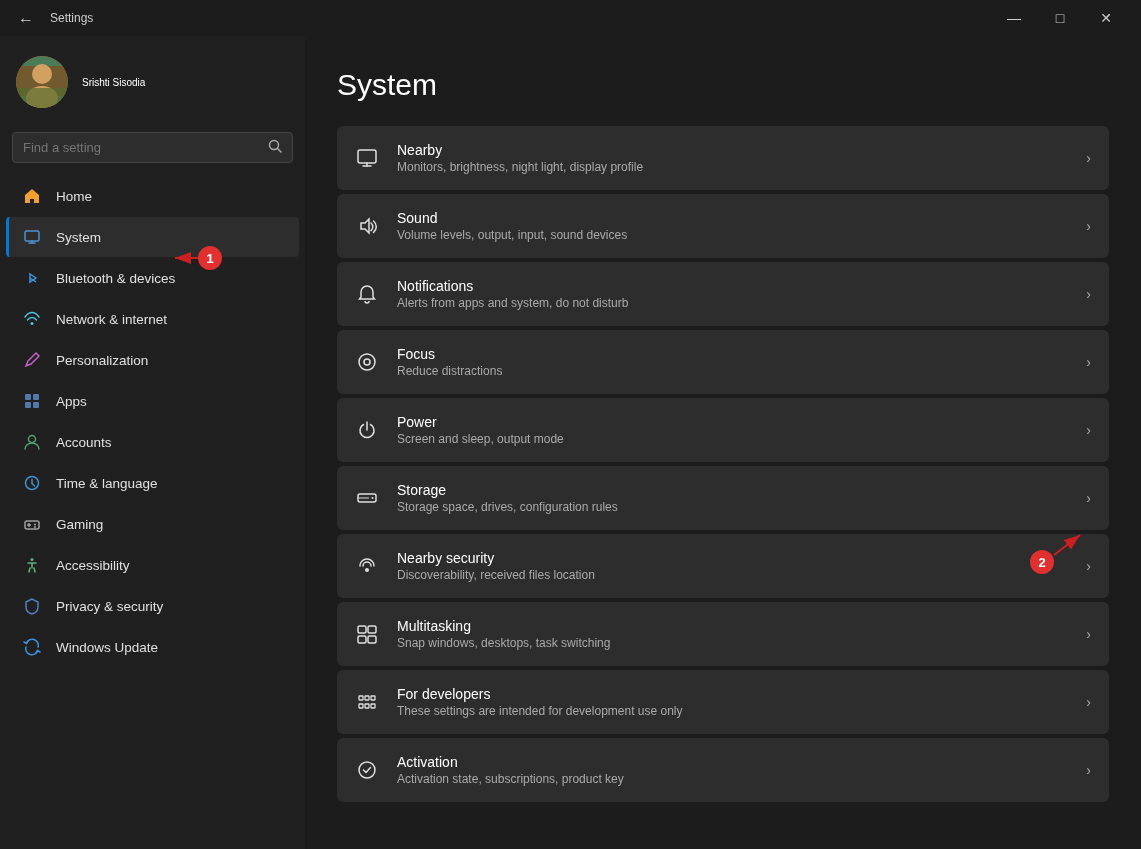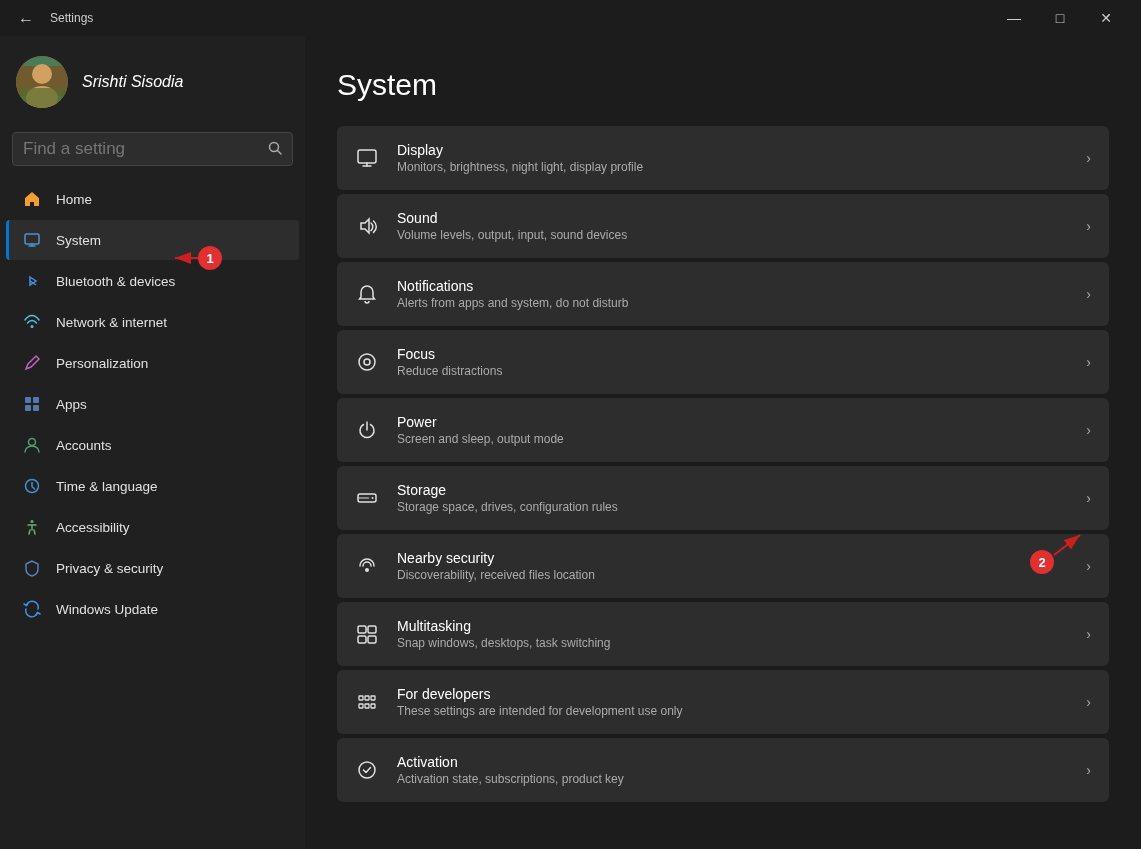--- a/index.html
+++ b/index.html
@@ -92,45 +92,44 @@
     .avatar-img {
       width: 100%;
       height: 100%;
       background: linear-gradient(135deg, #8b4513 0%, #d2691e 40%, #556b2f 70%, #8b4513 100%);
       display: flex;
       align-items: center;
       justify-content: center;
       font-size: 20px;
     }
     .user-name {
-      font-size: 16px;
+      font-size: 10px;
       font-weight: 500;
       color: #fff;
-      font-style: italic;
     }
 
     
     .search-container {
       padding: 8px 12px 12px 12px;
     }
     .search-box {
       display: flex;
       align-items: center;
       background: #2d2d2d;
       border: 1px solid #444;
       border-radius: 4px;
       padding: 6px 10px;
       gap: 8px;
     }
     .search-input {
       background: none;
       border: none;
       outline: none;
       color: #ccc;
-      font-size: 17px;
+      font-size: 13px;
       width: 100%;
     }
     .search-icon-svg {
       color: #aaa;
       font-size: 14px;
       flex-shrink: 0;
     }
 
     
     .nav-item {
@@ -373,20 +372,32 @@
       <div class="nav-item">
         <span class="nav-icon" style="color:#4090d0;">
           <svg width="18" height="18" viewBox="0 0 18 18" fill="none">
             <circle cx="9" cy="9" r="6.5" stroke="#4090d0" stroke-width="1.5"></circle>
             <path d="M9 5.5v4l2.5 2.5" stroke="#4090d0" stroke-width="1.5" stroke-linecap="round"></path>
           </svg>
         </span>
         <span class="nav-label">Time &amp; language</span>
       </div>
 
+      <div class="nav-item">
+        <span class="nav-icon" style="color:#a0a0a0;">
+          <svg width="18" height="18" viewBox="0 0 18 18" fill="none">
+            <rect x="2" y="6" width="14" height="8" rx="2" stroke="#a0a0a0" stroke-width="1.5"></rect>
+            <line x1="6" y1="8" x2="6" y2="12" stroke="#a0a0a0" stroke-width="1.5"></line>
+            <line x1="4" y1="10" x2="8" y2="10" stroke="#a0a0a0" stroke-width="1.5"></line>
+            <circle cx="12" cy="9.5" r="1" fill="#a0a0a0"></circle>
+            <circle cx="12" cy="12" r="1" fill="#a0a0a0"></circle>
+          </svg>
+        </span>
+        <span class="nav-label">Gaming</span>
+      </div>
 
       <div class="nav-item">
         <span class="nav-icon" style="color:#60b080;">
           <svg width="18" height="18" viewBox="0 0 18 18" fill="none">
             <circle cx="9" cy="3.5" r="1.5" fill="#60b080"></circle>
             <path d="M5 7h8M9 7v5M7 12l-1 4M11 12l1 4" stroke="#60b080" stroke-width="1.5" stroke-linecap="round"></path>
           </svg>
         </span>
         <span class="nav-label">Accessibility</span>
       </div>
@@ -421,21 +432,21 @@
 
       <div class="setting-row">
         <span class="setting-icon">
           <svg width="22" height="22" viewBox="0 0 22 22" fill="none">
             <rect x="2" y="3" width="18" height="13" rx="2" stroke="#e0e0e0" stroke-width="1.5"></rect>
             <line x1="7" y1="19" x2="15" y2="19" stroke="#e0e0e0" stroke-width="1.5" stroke-linecap="round"></line>
             <line x1="11" y1="16" x2="11" y2="19" stroke="#e0e0e0" stroke-width="1.5" stroke-linecap="round"></line>
           </svg>
         </span>
         <div class="setting-text">
-          <div class="setting-title">Display</div>
+          <div class="setting-title">Nearby</div>
           <div class="setting-subtitle">Monitors, brightness, night light, display profile</div>
         </div>
         <span class="chevron">›</span>
       </div>
 
       <div class="setting-row">
         <span class="setting-icon">
           <svg width="22" height="22" viewBox="0 0 22 22" fill="none">
             <polygon points="5,8 9,8 13,4 13,18 9,14 5,14" stroke="#e0e0e0" stroke-width="1.5" fill="none"></polygon>
             <path d="M15 8c1.1 1 1.8 2.4 1.8 3.8s-.7 2.8-1.8 3.8" stroke="#e0e0e0" stroke-width="1.5" stroke-linecap="round"></path>

